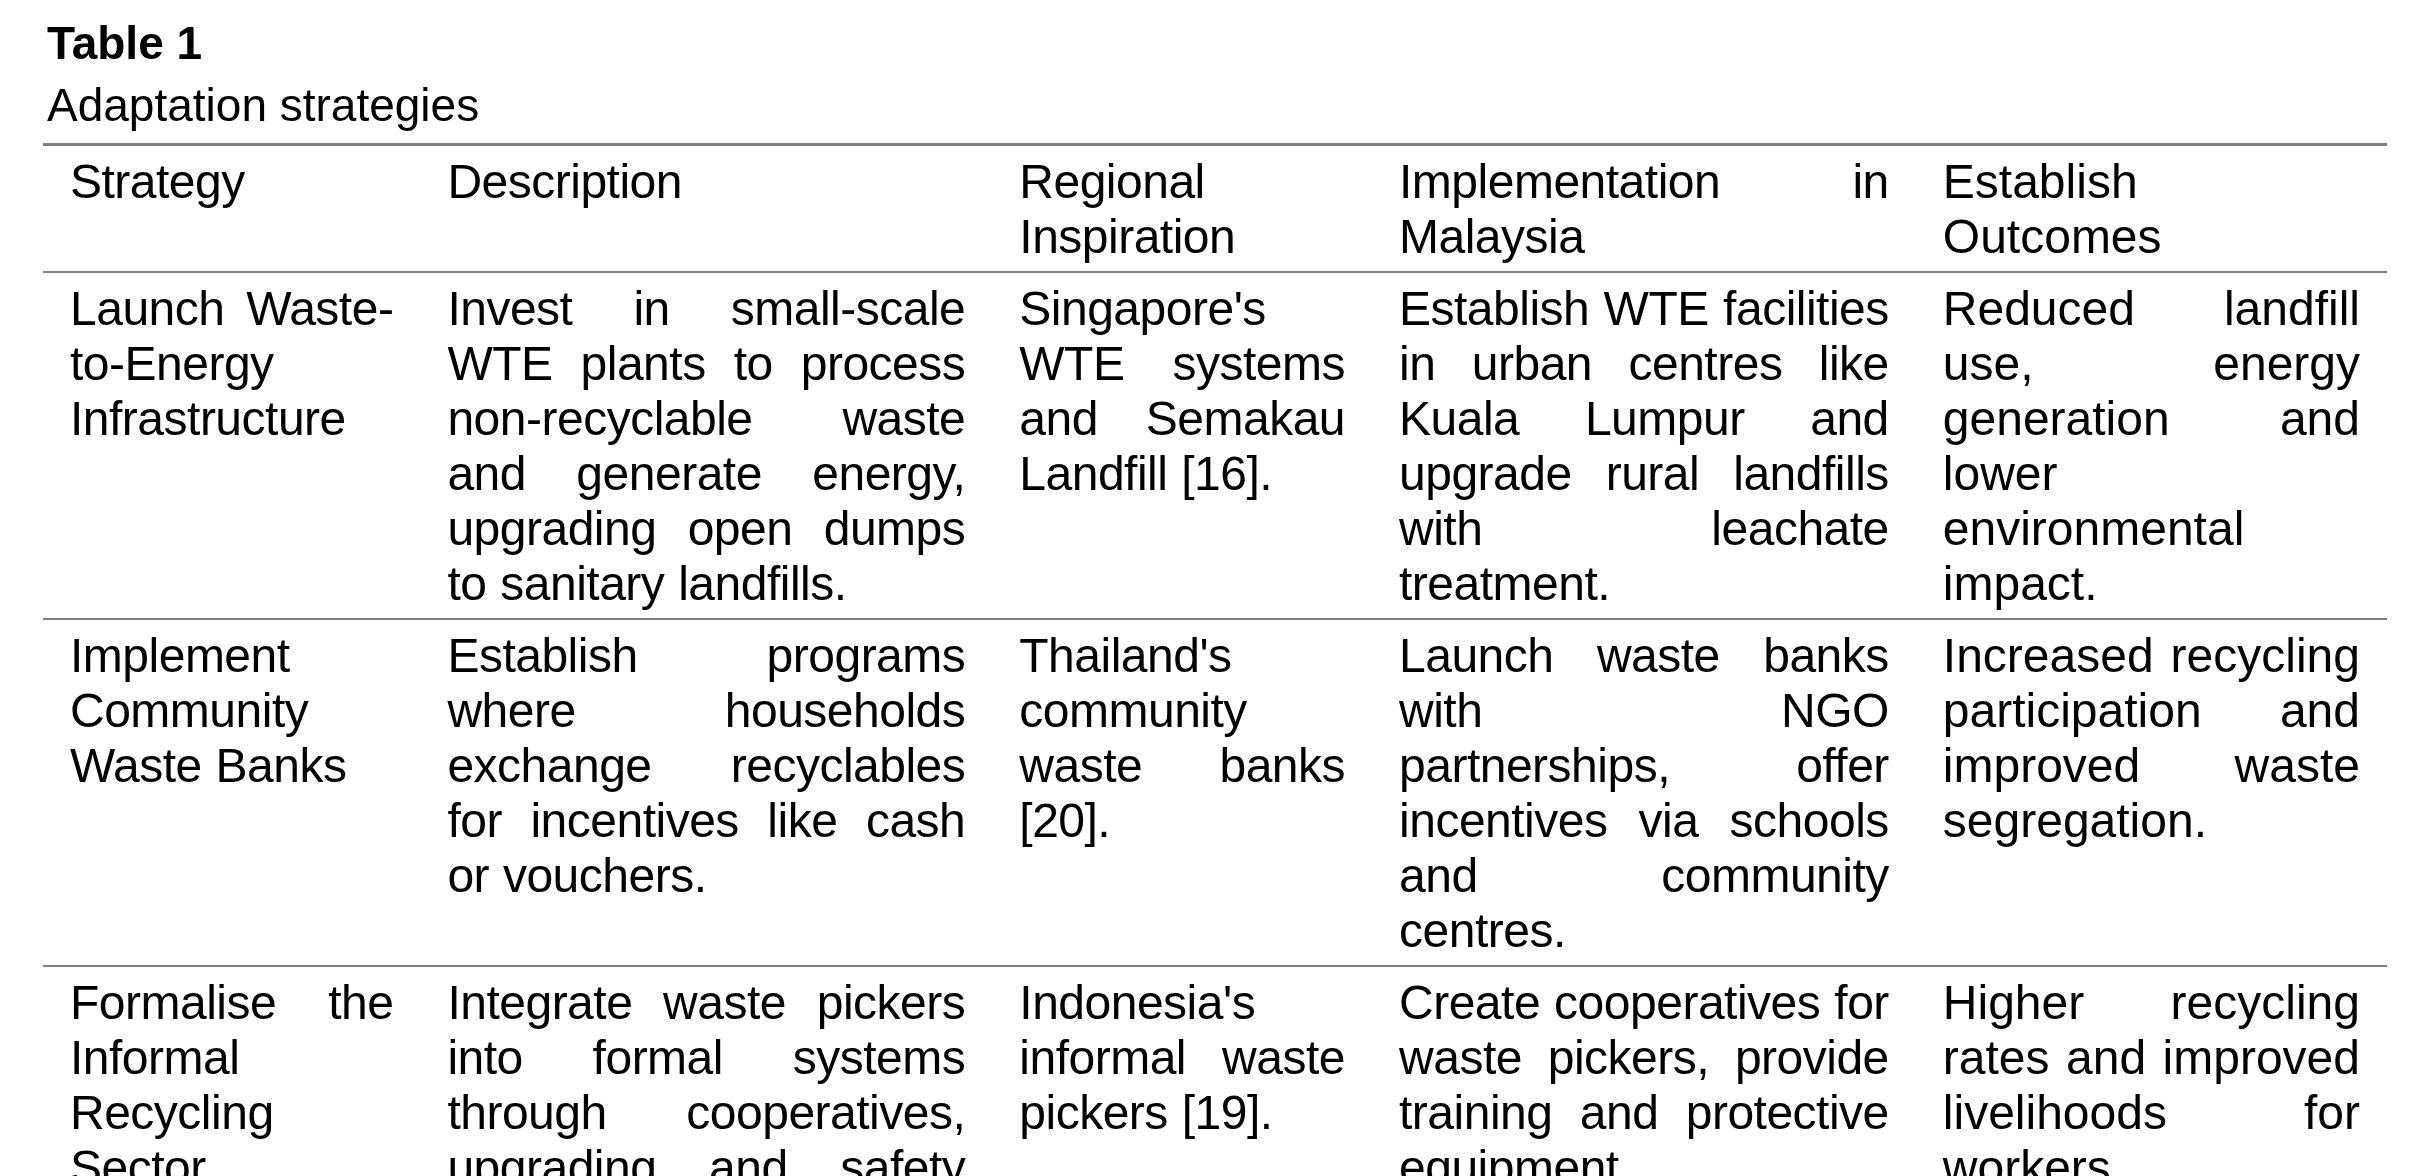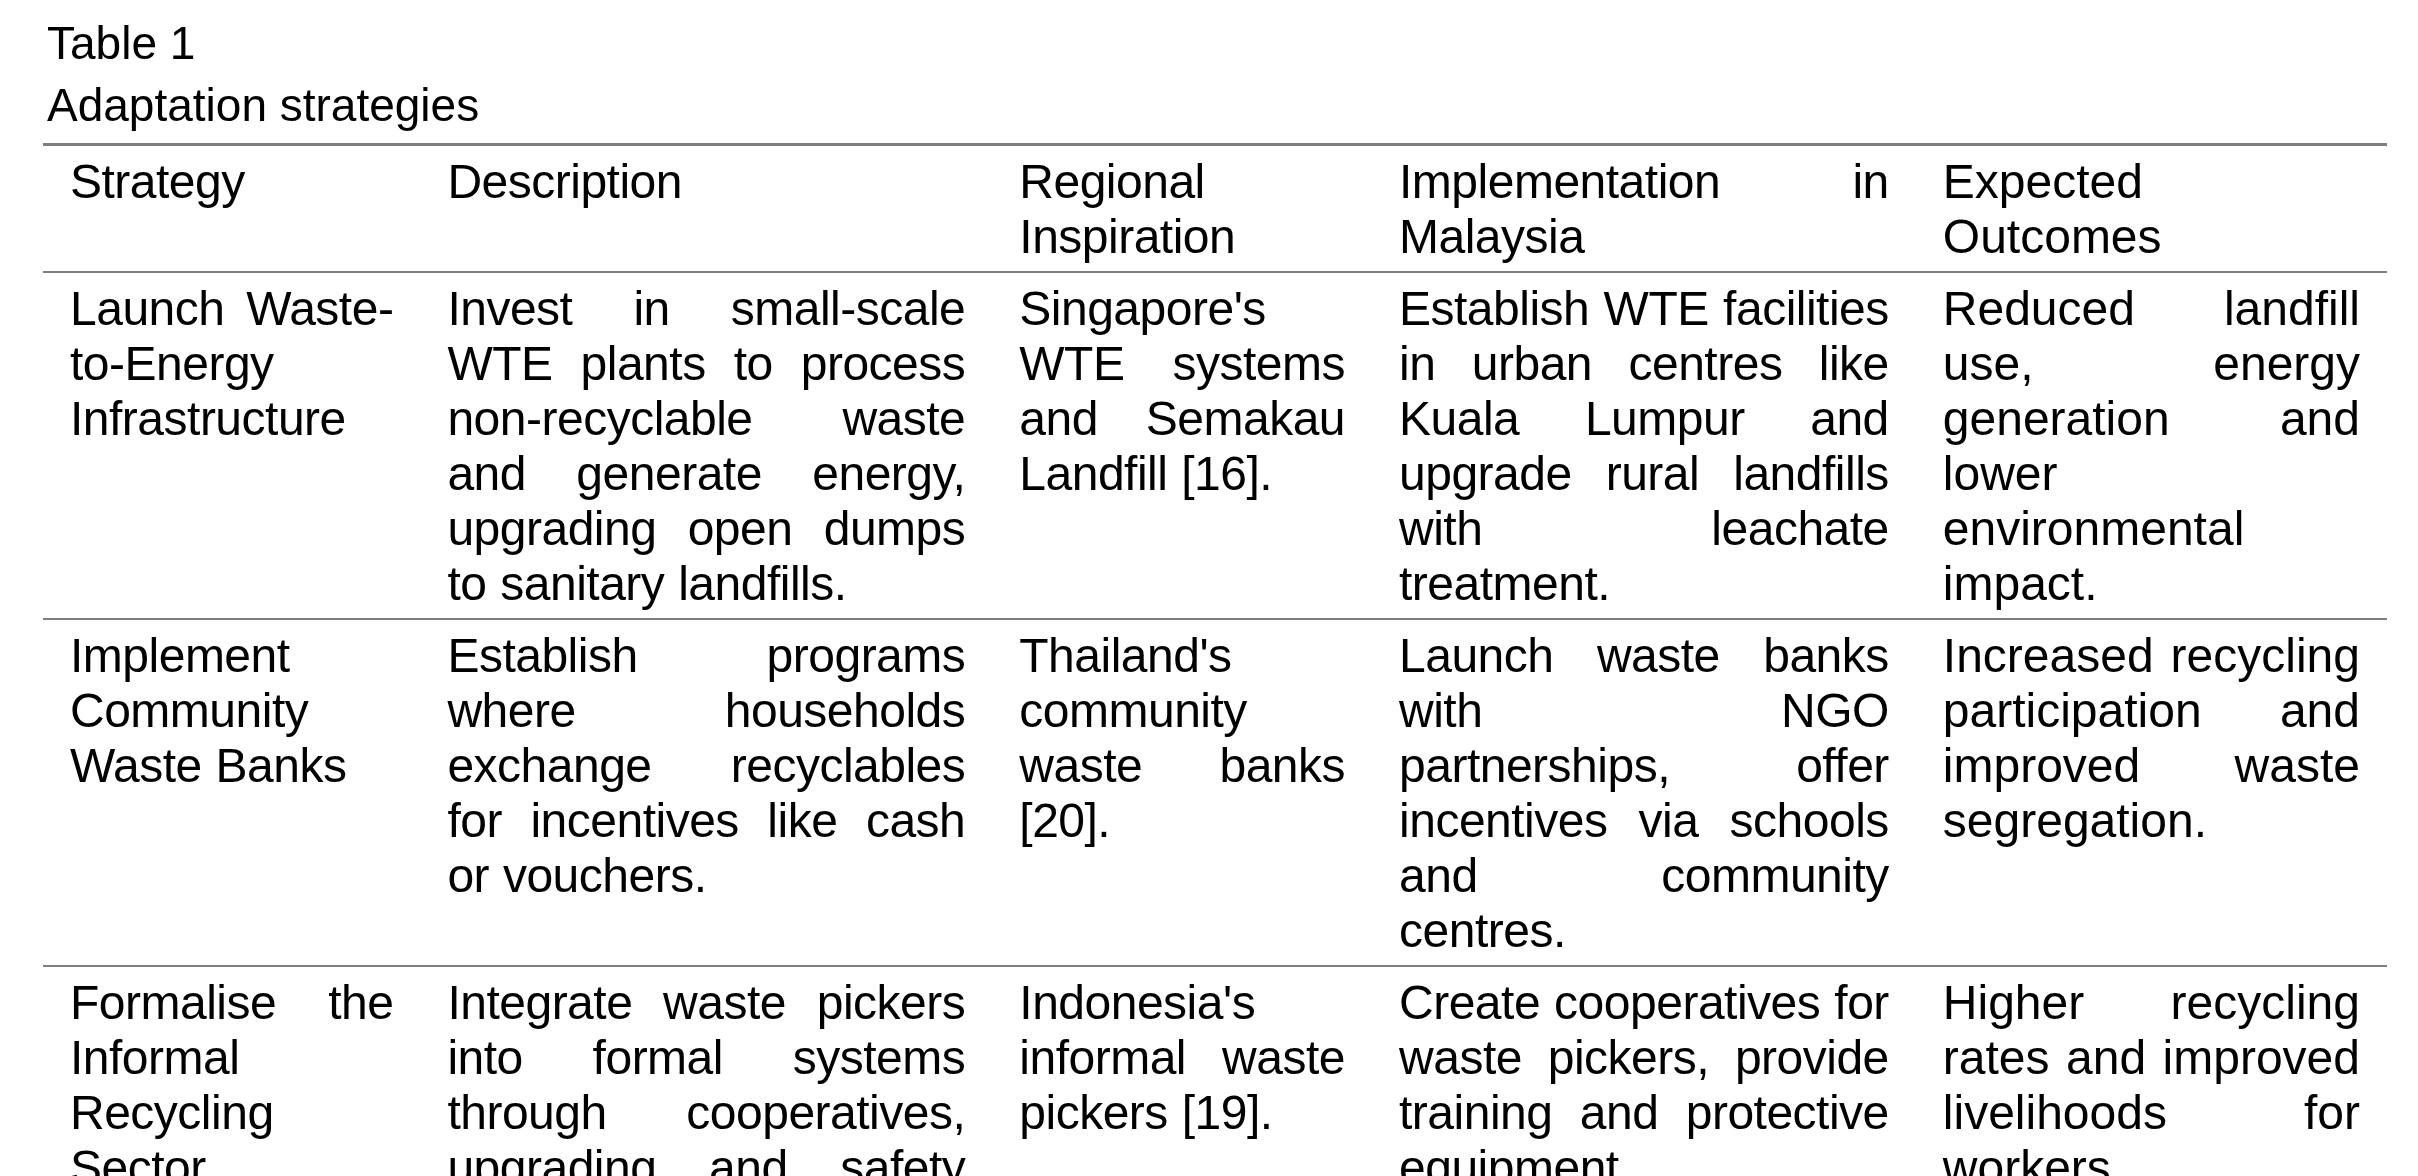--- a/index.html
+++ b/index.html
@@ -18,21 +18,21 @@
     padding: 12px 31px 0 43px;
     box-sizing: border-box;
   }
   .caption {
     padding-left: 4px;
     font-size: 46px;
     line-height: 62px;
     margin-bottom: 7px;
   }
   .caption-number {
-    font-weight: 400;
+    font-weight: 700;
   }
   .caption-title {
     font-weight: 400;
   }
   table.strategies {
     width: 100%;
     table-layout: fixed;
     border-collapse: collapse;
     border-top: 3px solid var(--rule-color, #7f7f7f);
     border-bottom: 3px solid var(--rule-color, #7f7f7f);
@@ -74,21 +74,21 @@
         <col class="c3">
         <col class="c4">
         <col class="c5">
     </colgroup>
     <thead>
       <tr>
           <th class="cond">Strategy</th>
           <th class="cond">Description</th>
           <th class="cond">Regional Inspiration</th>
           <th class="cond">Implementation in Malaysia</th>
-          <th>Expected Outcomes</th>
+          <th>Establish Outcomes</th>
         </tr>
     </thead>
     <tbody>
         <tr>
           <td class="cond">Launch Waste-to-Energy Infrastructure</td>
           <td class="cond">Invest in small-scale WTE plants to process non-recyclable waste and generate energy, upgrading open dumps to sanitary landfills.</td>
           <td class="cond">Singapore's WTE systems and Semakau Landfill [16].</td>
           <td class="cond">Establish WTE facilities in urban centres like Kuala Lumpur and upgrade rural landfills with leachate treatment.</td>
           <td>Reduced landfill use, energy generation and lower environmental impact.</td>
         </tr>

